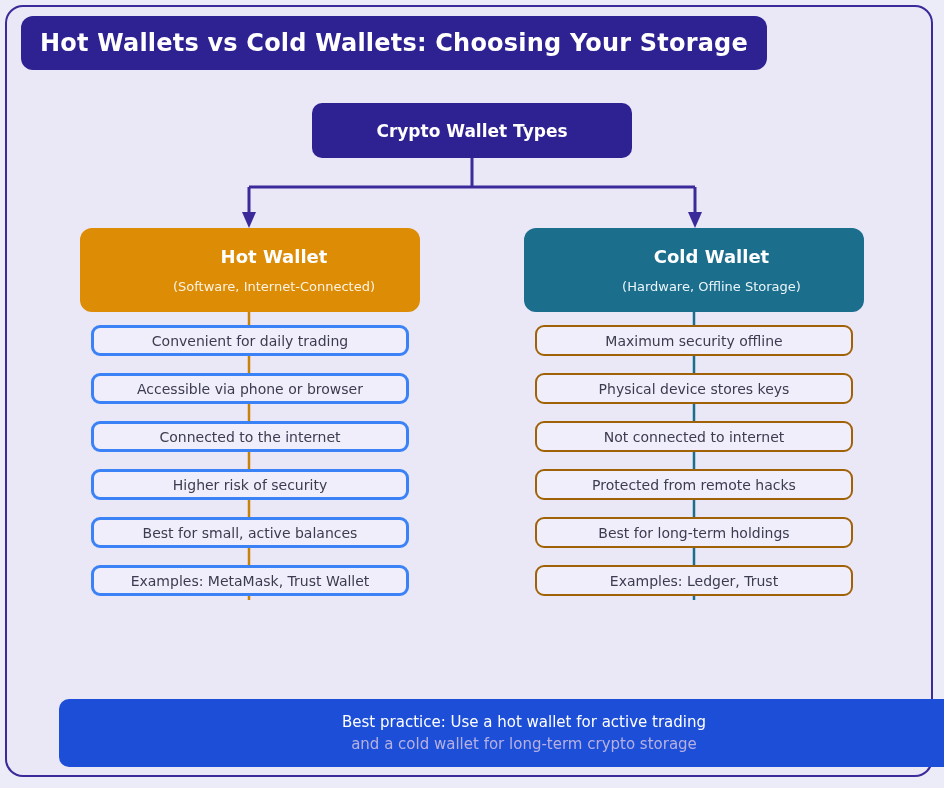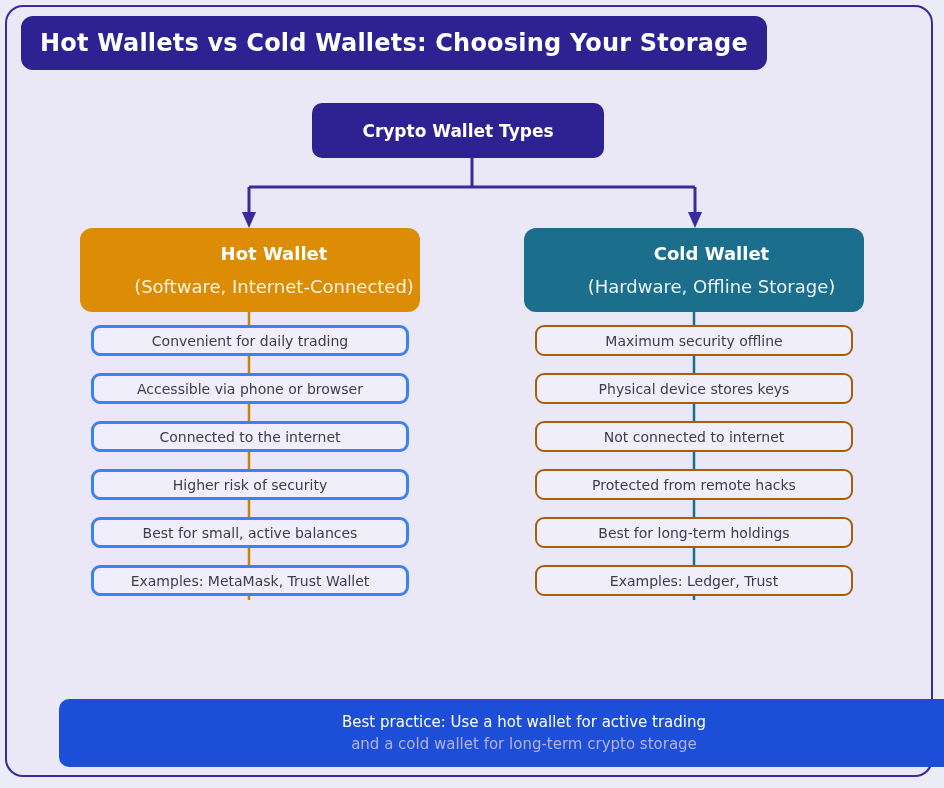--- a/index.html
+++ b/index.html
@@ -49,21 +49,21 @@
     font-size: 24px;
     font-weight: bold;
     letter-spacing: 0.2px;
     white-space: nowrap;
   }
   
   #root-node {
     position: absolute;
     left: 312px;
     top: 103px;
-    width: 292px;
+    width: 320px;
     height: 55px;
     background: #2e2191;
     border-radius: 10px;
     display: flex;
     align-items: center;
     justify-content: center;
     box-sizing: border-box;
   }
   #root-node .root-text {
     color: #ffffff;
@@ -101,21 +101,21 @@
   #branch-hot .branch-header  { background: #dd8c06; padding-left: 48px; }
   #branch-cold .branch-header { background: #1b6e8c; padding-left: 35px; }
   .branch-title {
     color: #ffffff;
     font-size: 18px;
     font-weight: bold;
     line-height: 1.2;
   }
   .branch-subtitle {
     color: #fdf3e3;
-    font-size: 18px;
+    font-size: 13px;
     margin-top: 11px;
   }
   #branch-cold .branch-subtitle { color: #eaf5fa; }
 
   .items {
     margin-top: 13px;
     display: flex;
     flex-direction: column;
     align-items: center;
   }

